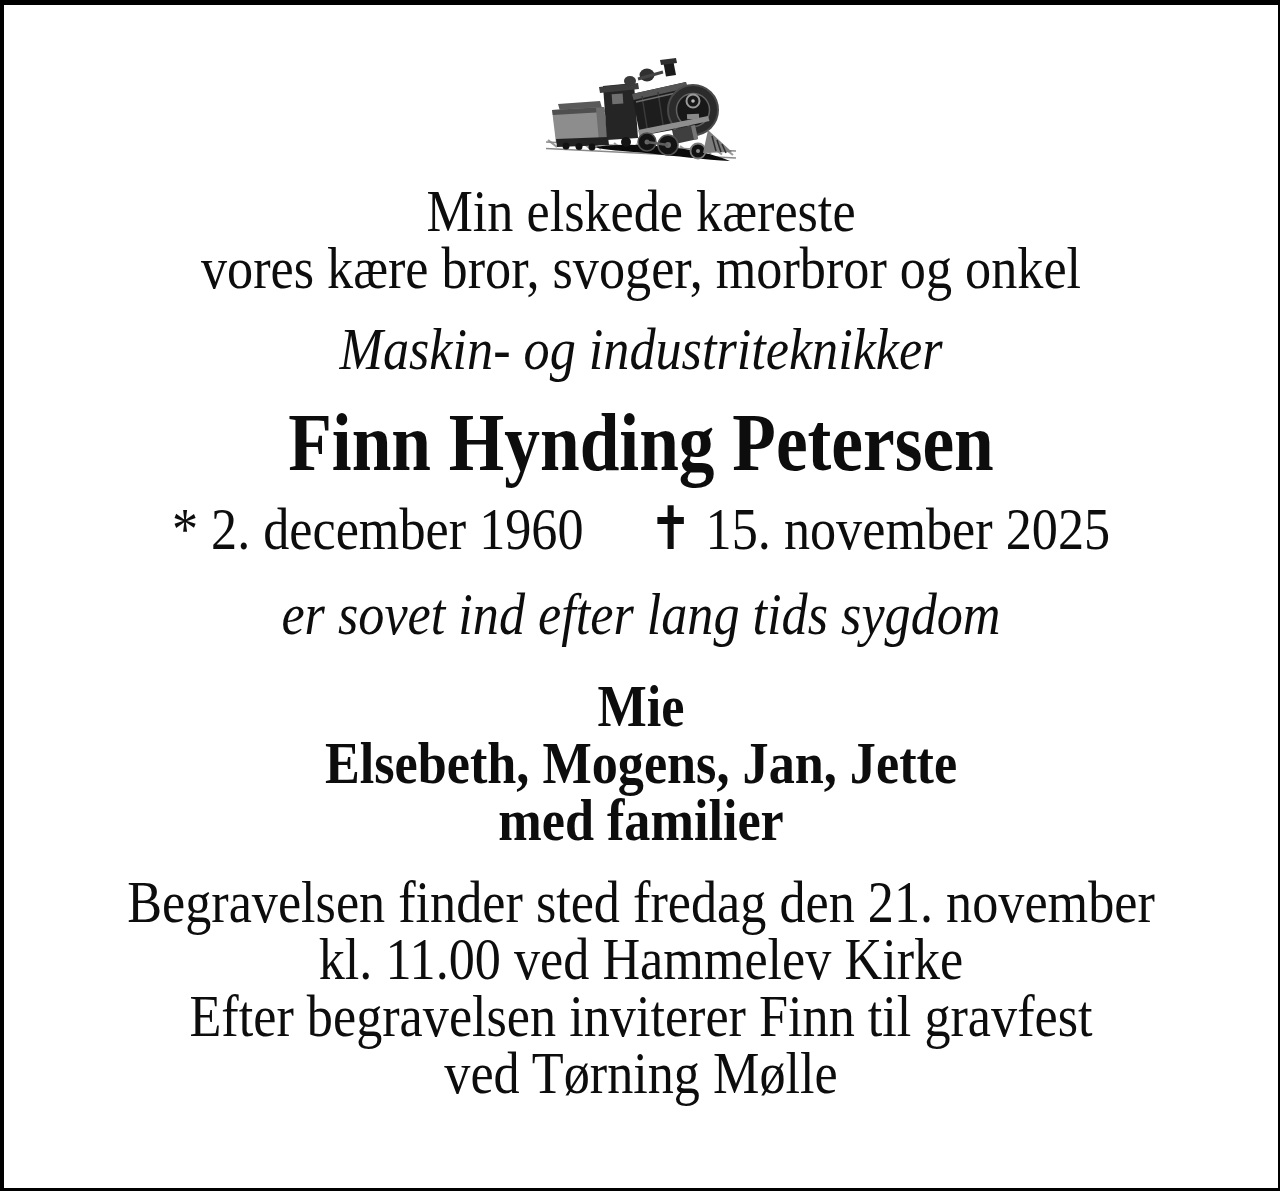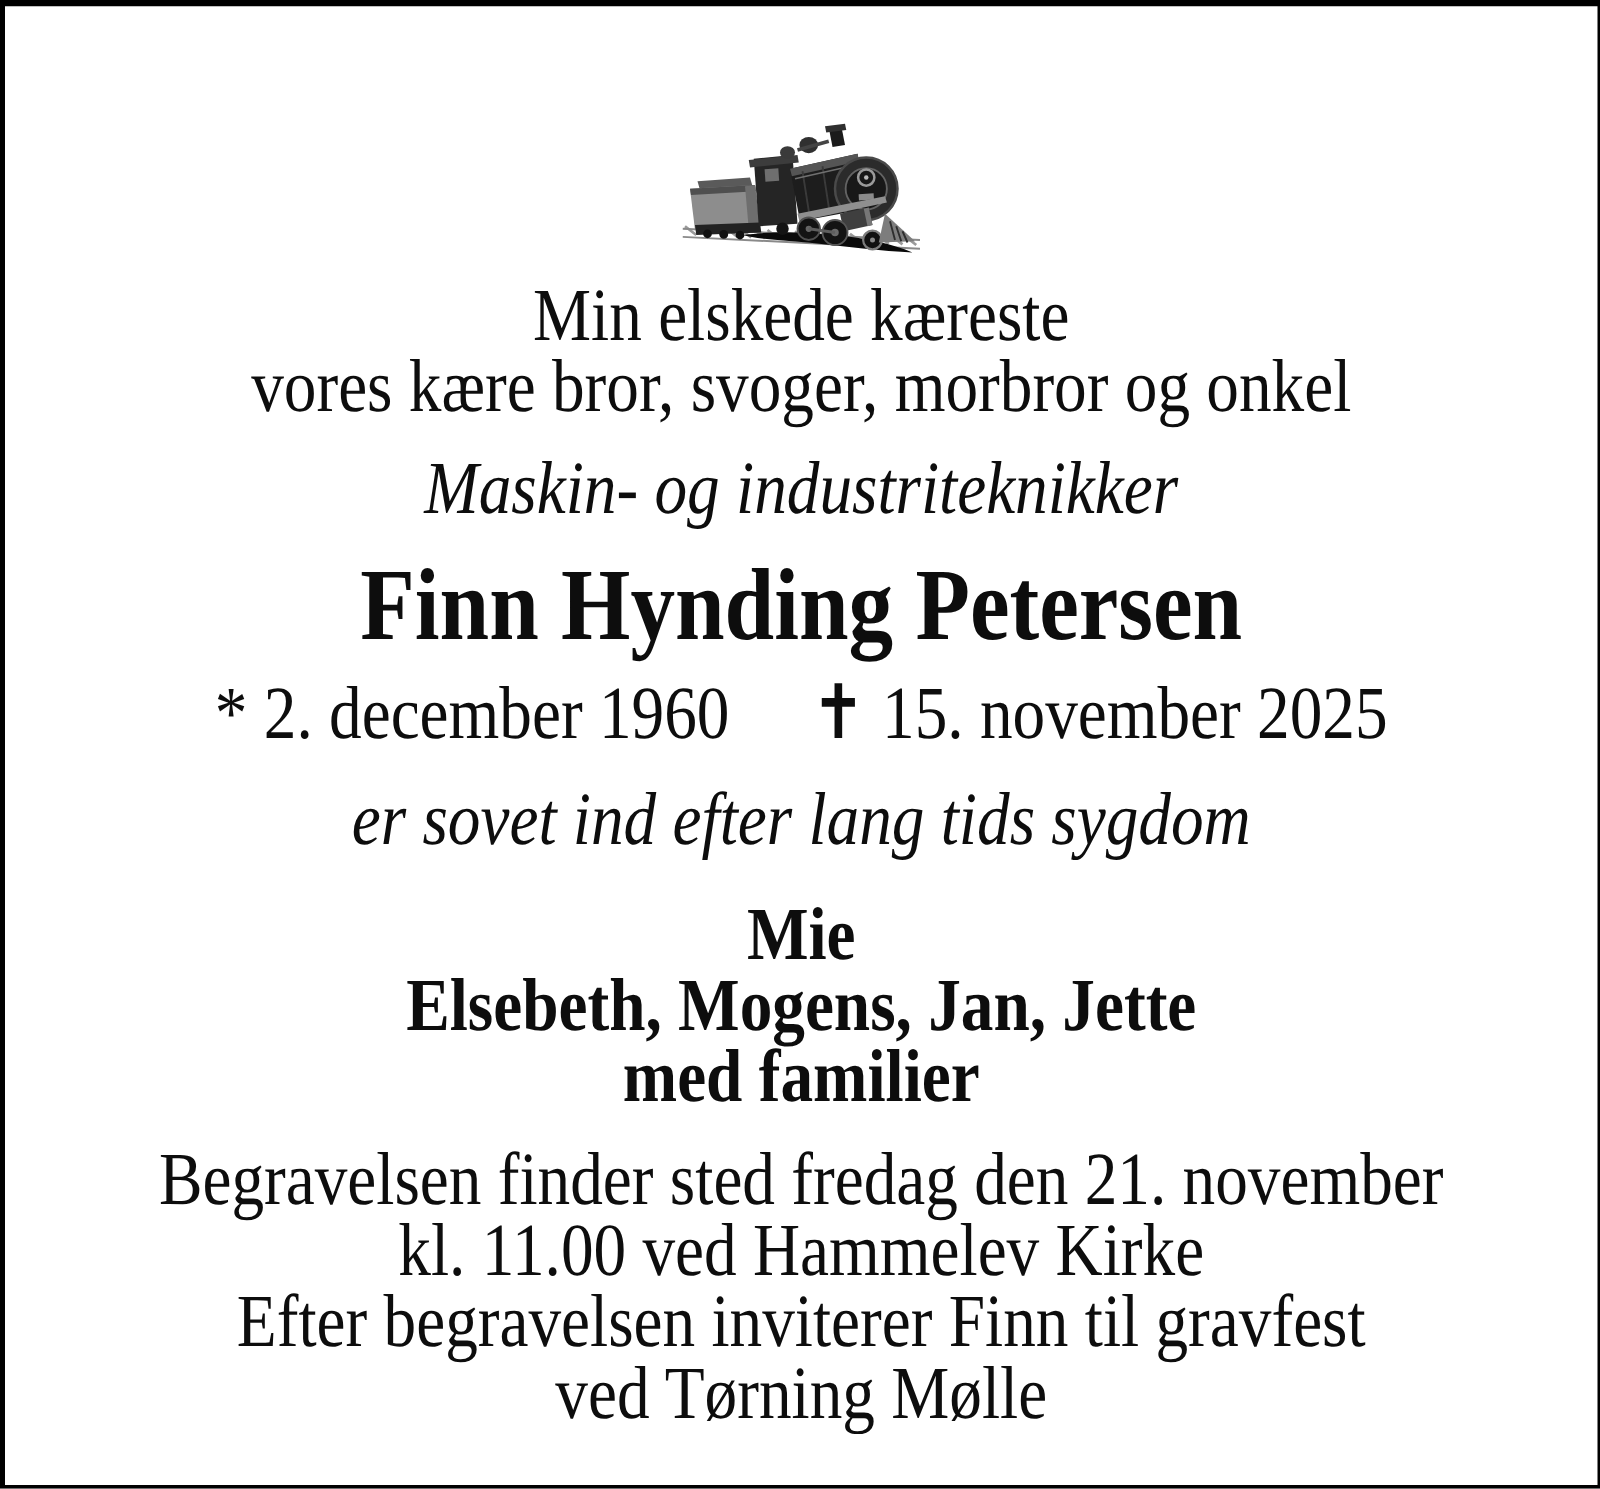--- a/index.html
+++ b/index.html
@@ -10,21 +10,21 @@
     height: 1191px;
     overflow: hidden;
   }
   .page {
     box-sizing: border-box;
     width: 1280px;
     height: 1191px;
     border-style: solid;
     border-color: #000000;
     border-width: 5px 2px 3px 4px;
-    padding-top: 88px;
+    padding-top: 47px;
     background: #ffffff;
     color: #0d0d0d;
     text-align: center;
     font-family: "Liberation Serif", "DejaVu Serif", serif;
   }
   .loco {
     margin: 0 auto;
     width: 190px;
     height: 112px;
   }

